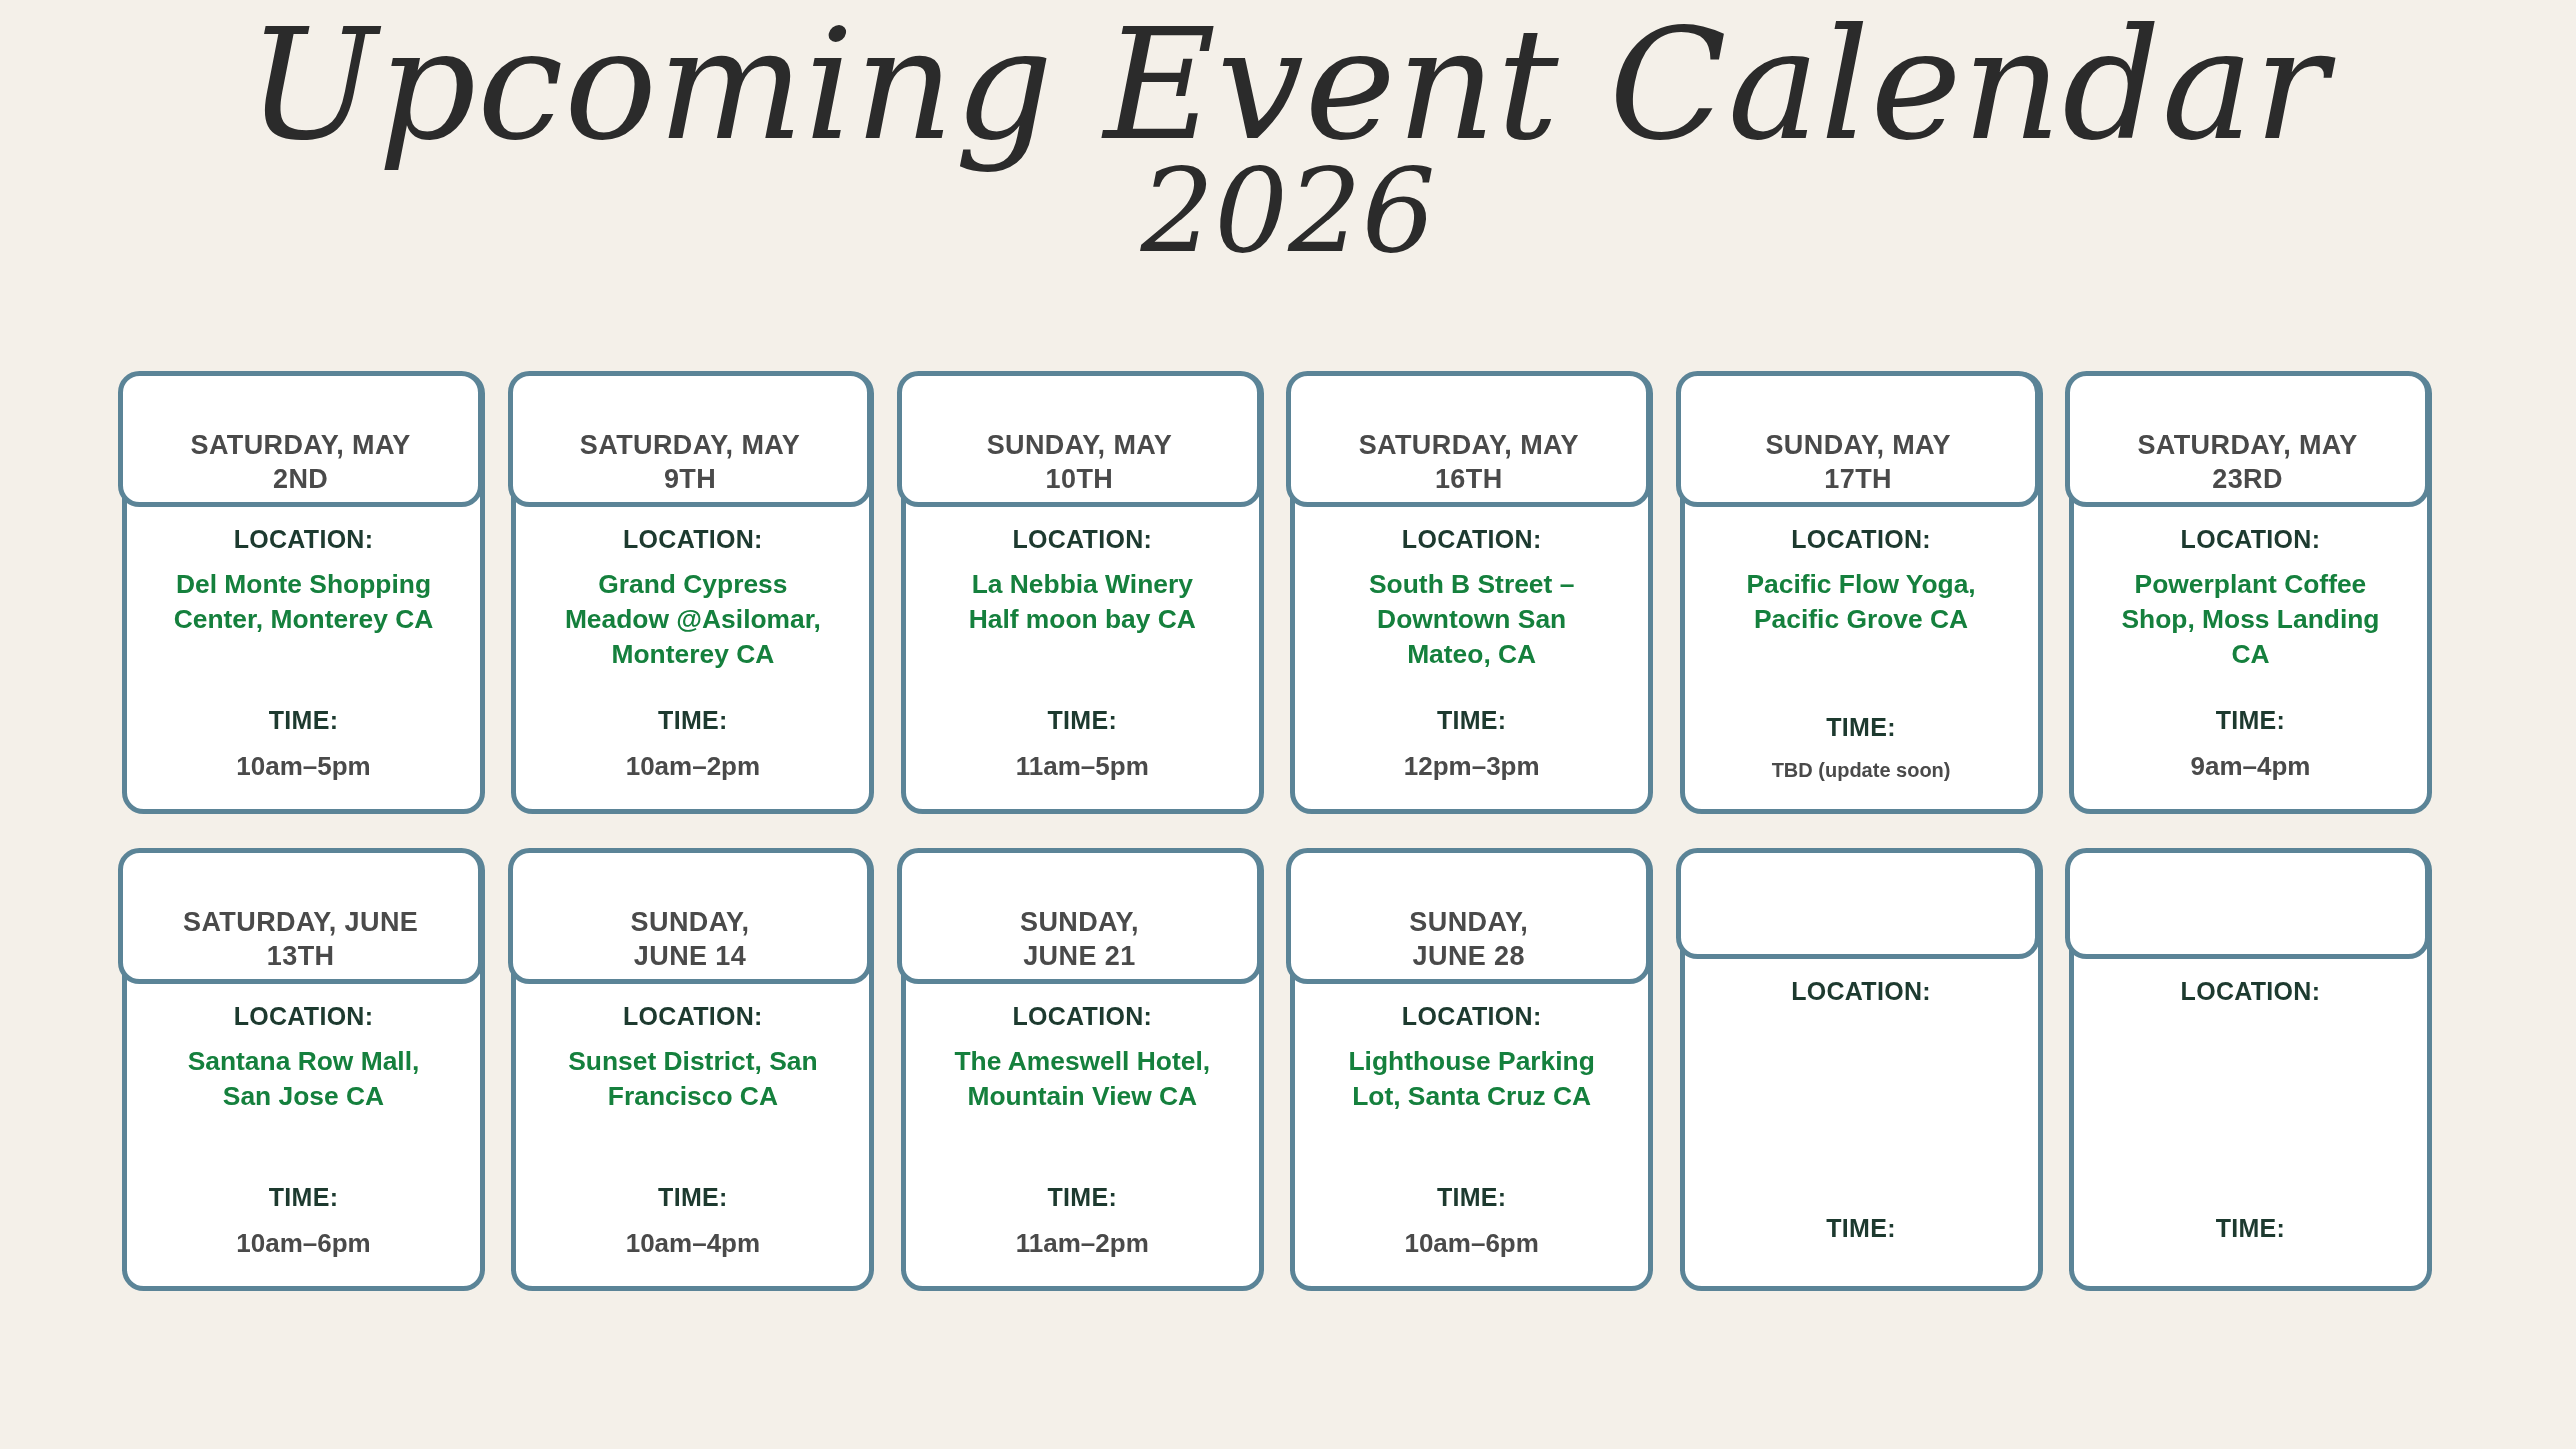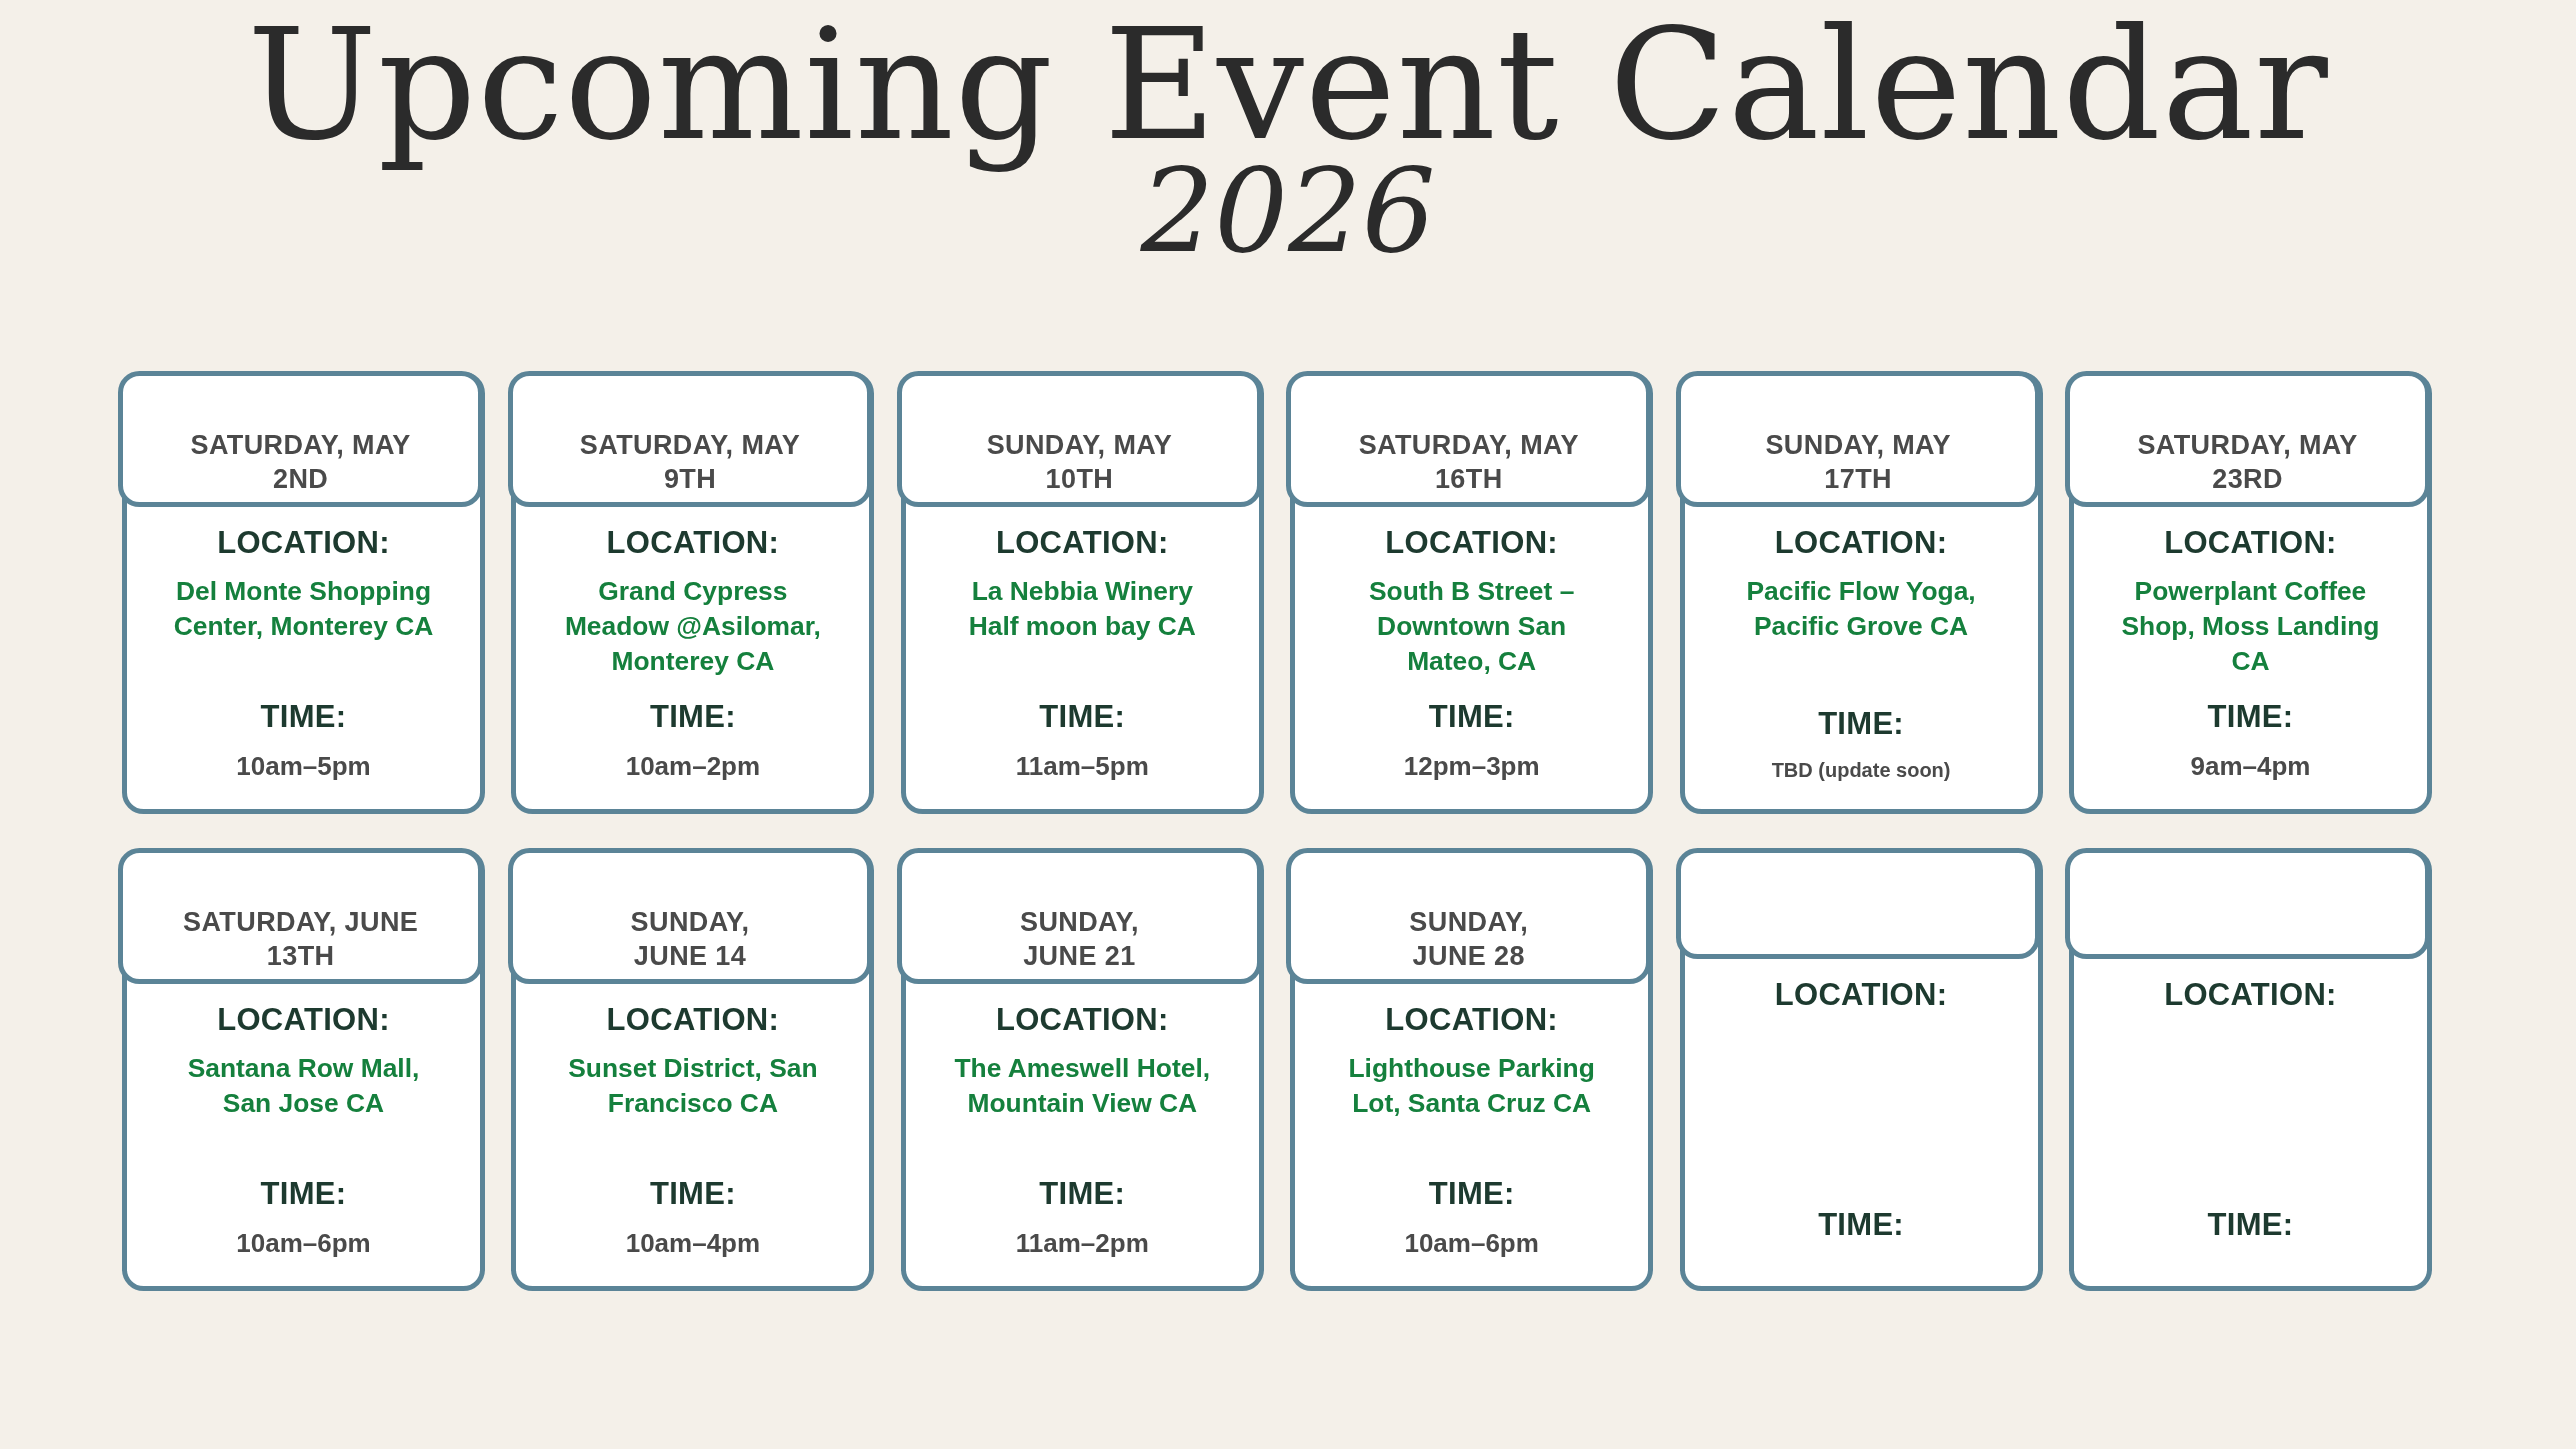--- a/index.html
+++ b/index.html
@@ -20,20 +20,21 @@
   }
 
   
   .title-block {
     width: 100%;
     text-align: center;
     padding-top: 8.3px;
   }
   .title-line1 {
     font-family: "DejaVu Serif", serif;
+    font-style: italic;
     font-weight: 400;
     font-size: 154px;
     line-height: 1.0;
     letter-spacing: 0.8px;
     color: #2b2b2b;
     white-space: nowrap;
   }
   .title-line2 {
     font-family: "DejaVu Serif", serif;
     font-style: italic;
@@ -102,21 +103,21 @@
     padding: 18px 18px 15px 18px;
     display: flex;
     flex-direction: column;
     align-items: center;
     text-align: center;
   }
 
   .field-label {
     font-family: "Liberation Sans", sans-serif;
     font-weight: 700;
-    font-size: 31px;
+    font-size: 25px;
     letter-spacing: 0.3px;
     color: #1d3a2f;
     margin-bottom: 13.2px;
   }
   .field-value {
     font-family: "Liberation Sans", sans-serif;
     font-weight: 700;
     font-size: 26.4px;
     line-height: 1.32;
     color: #15803d;

